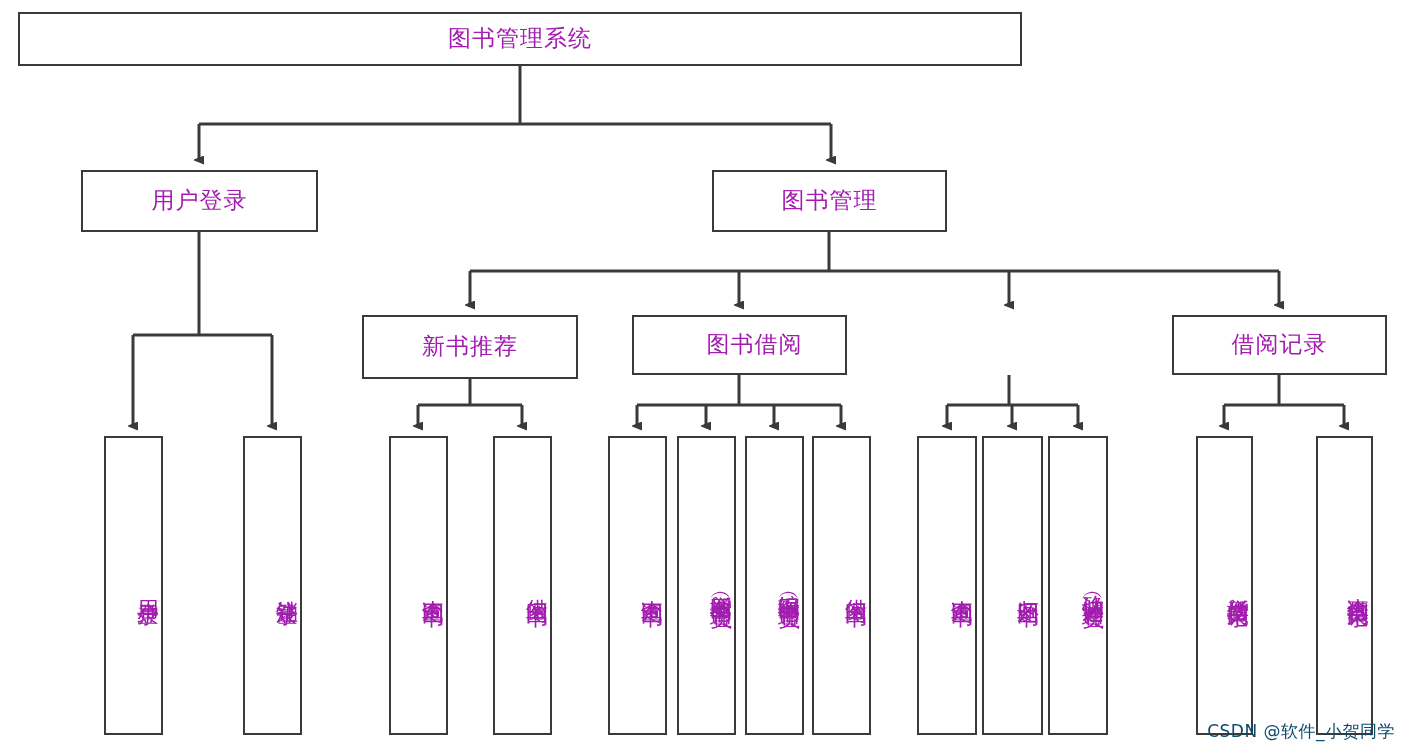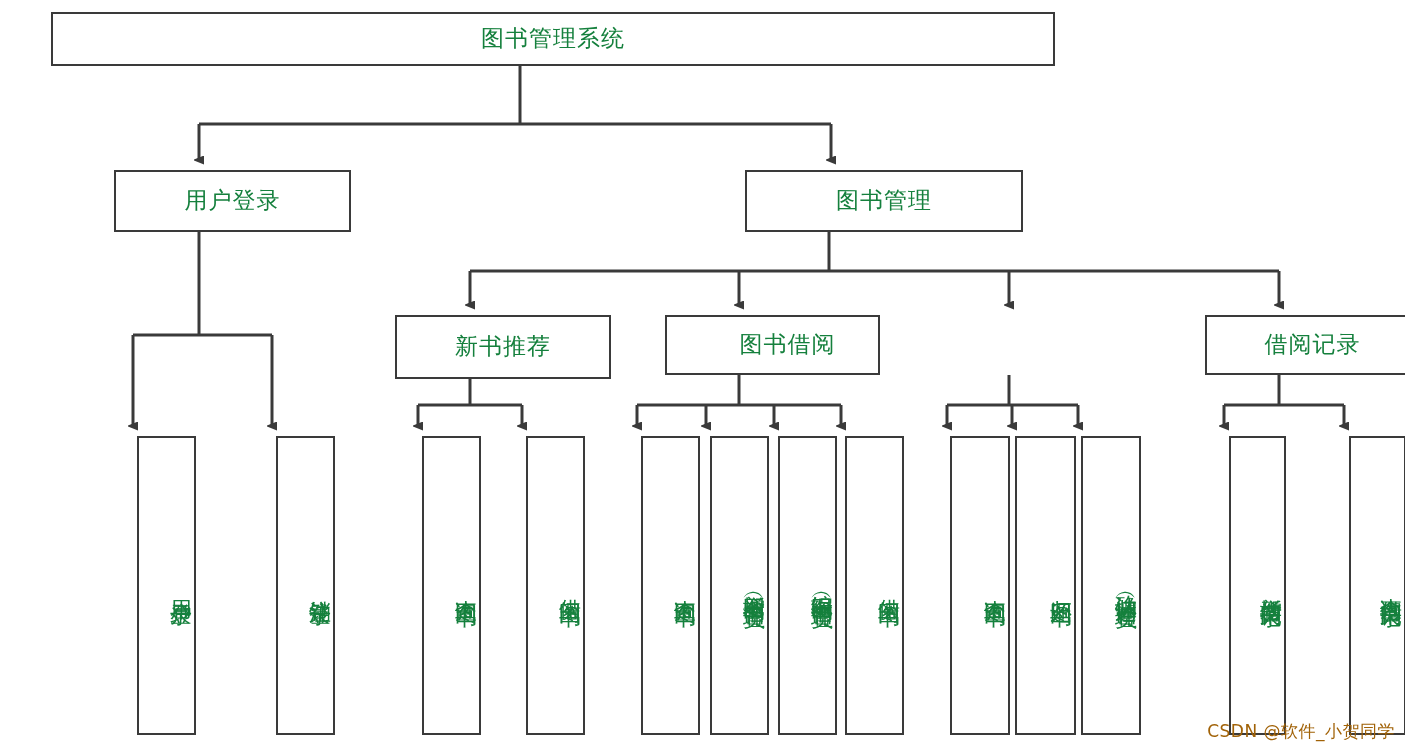--- a/index.html
+++ b/index.html
@@ -27,22 +27,21 @@
     pointer-events: none;
   }
   .node {
     position: absolute;
     box-sizing: border-box;
     background: #ffffff;
     border: 2px solid #3a3a3a;
     display: flex;
     align-items: center;
     justify-content: center;
-    color: #15803d;
-    margin-left: 33px;
+    color: #a21caf;
   }
   .node-h {
     font-size: 23px;
     letter-spacing: 1px;
     line-height: 1.1;
     white-space: nowrap;
   }
   .node-root {
     font-size: 23px;
   }
@@ -60,21 +59,21 @@
   .node-v .v-label {
     writing-mode: vertical-rl;
     text-orientation: upright;
     display: block;
   }
   .watermark {
     position: absolute;
     right: 10px;
     bottom: 4px;
     font-size: 17px;
-    color: #a16207;
+    color: #0c4a6e;
     letter-spacing: 0.5px;
     white-space: nowrap;
   }
 </style>
 </head>
 <body>
 
 <div id="diagram-root">
 
   <svg id="edge-layer" width="1405" height="747" viewBox="0 0 1405 747">
@@ -143,21 +142,21 @@
     </g>
   </svg>
 
   <div class="node node-h node-root" style="left:18px; top:12px; width:1004px; height:54px;">
     <span>图书管理系统</span>
   </div>
 
   <div class="node node-h" style="left:81px; top:170px; width:237px; height:62px;">
     <span>用户登录</span>
   </div>
-  <div class="node node-h" style="left:712px; top:170px; width:278px; height:62px;">
+  <div class="node node-h" style="left:712px; top:170px; width:235px; height:62px;">
     <span>图书管理</span>
   </div>
 
   <div class="node node-h" style="left:362px; top:315px; width:216px; height:64px;">
     <span>新书推荐</span>
   </div>
   <div class="node node-h" style="left:632px; top:315px; width:215px; height:60px;padding-left:30px;">
     <span>图书借阅</span>
   </div>
   <div class="node node-h" style="left:1172px; top:315px; width:215px; height:60px;">

